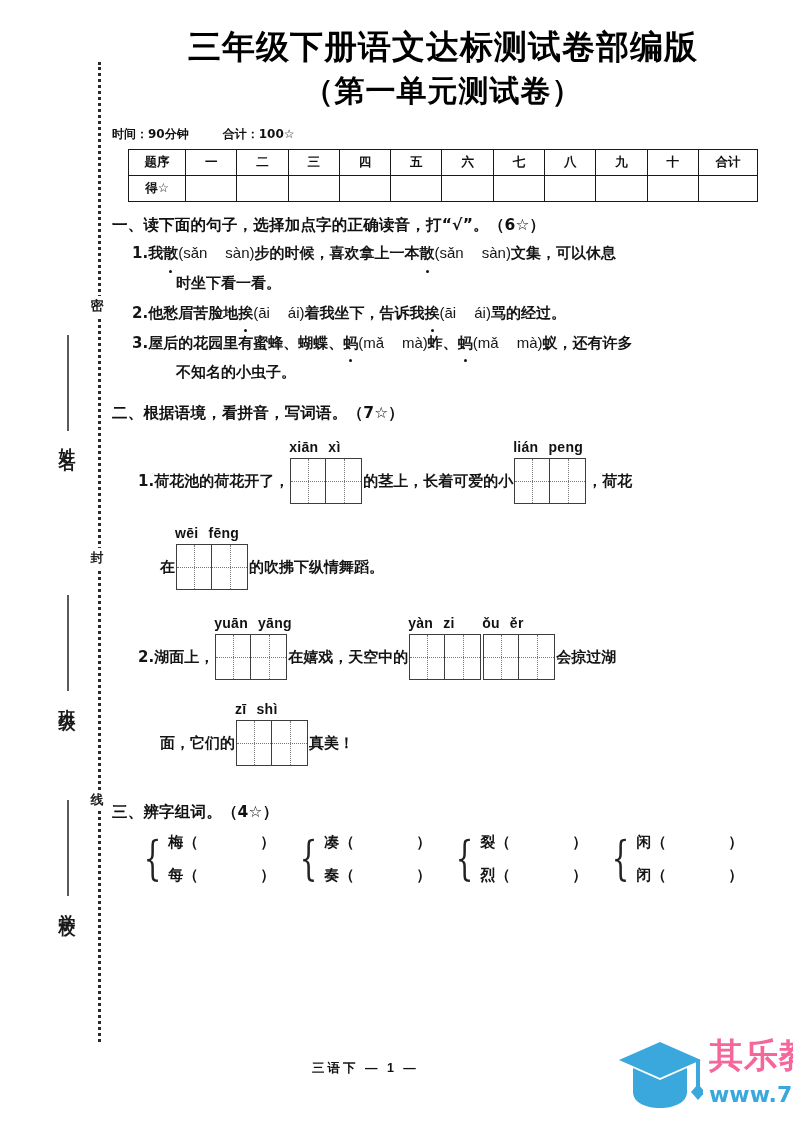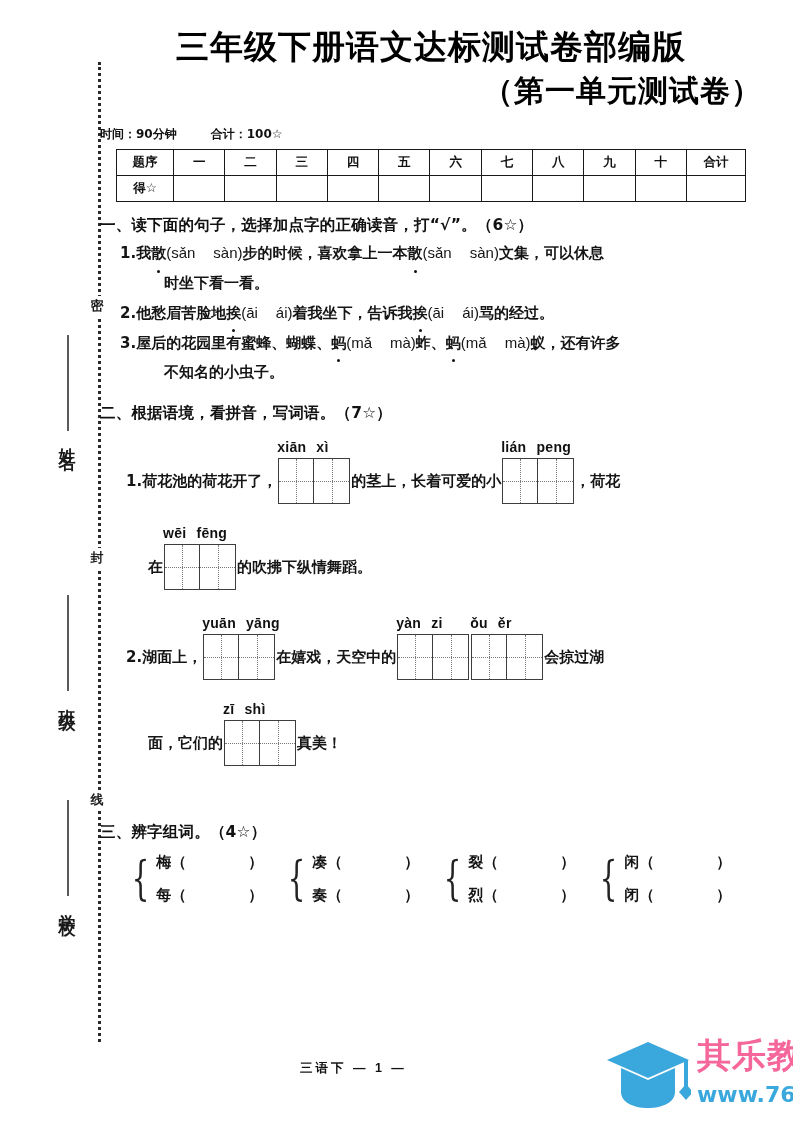--- a/index.html
+++ b/index.html
@@ -71,38 +71,38 @@
   .fb1 { top: 335px; }
   .fb1 .field-rule { height: 96px; }
   .fb2 { top: 595px; }
   .fb2 .field-rule { height: 96px; }
   .fb3 { top: 800px; }
   .fb3 .field-rule { height: 96px; }
 
   
   #sheet {
     position: absolute;
-    left: 100px; top: 0;
+    left: 112px; top: 0;
     width: 662px;
     height: 1122px;
   }
 
   .paper-title {
     margin: 26px 0 0 0;
     text-align: center;
     font-family: "DejaVu Sans", sans-serif;
     font-weight: 700;
     font-size: 33px;
     letter-spacing: 1px;
     line-height: 1.25;
     color: #000;
   }
   .paper-subtitle {
     margin: 4px 0 0 0;
-    text-align: right;
+    text-align: center;
     font-family: "DejaVu Sans", sans-serif;
     font-weight: 700;
     font-size: 30px;
     letter-spacing: 1px;
     color: #000;
   }
 
   .meta-line {
     margin: 14px 0 6px 0;
     font-size: 12px;
@@ -431,21 +431,21 @@
         </span></span><span>会掠过湖</span>
   </div>
 
   <div class="write-row indent2">
     <span>面，它们的</span><span class="tzg-group"><span class="tzg-pinyin"><span>zī</span><span class="sp"></span><span>shì</span></span><span class="tzg">
           <span class="cell"></span>
           <span class="cell"></span>
         </span></span><span>真美！</span>
   </div>
 
-  <div class="sec-head" style="margin-top:56px;">三、辨字组词。（4☆）</div>
+  <div class="sec-head" style="margin-top:36px;">三、辨字组词。（4☆）</div>
 
   <div class="pairs">
     <div class="pair">
       <span class="brace">{</span>
       <span class="pair-col">
         <span class="pair-item"><span>梅（</span><span class="paren-gap"></span><span>）</span></span>
         <span class="pair-item"><span>每（</span><span class="paren-gap"></span><span>）</span></span>
       </span>
     </div>
     <div class="pair">

